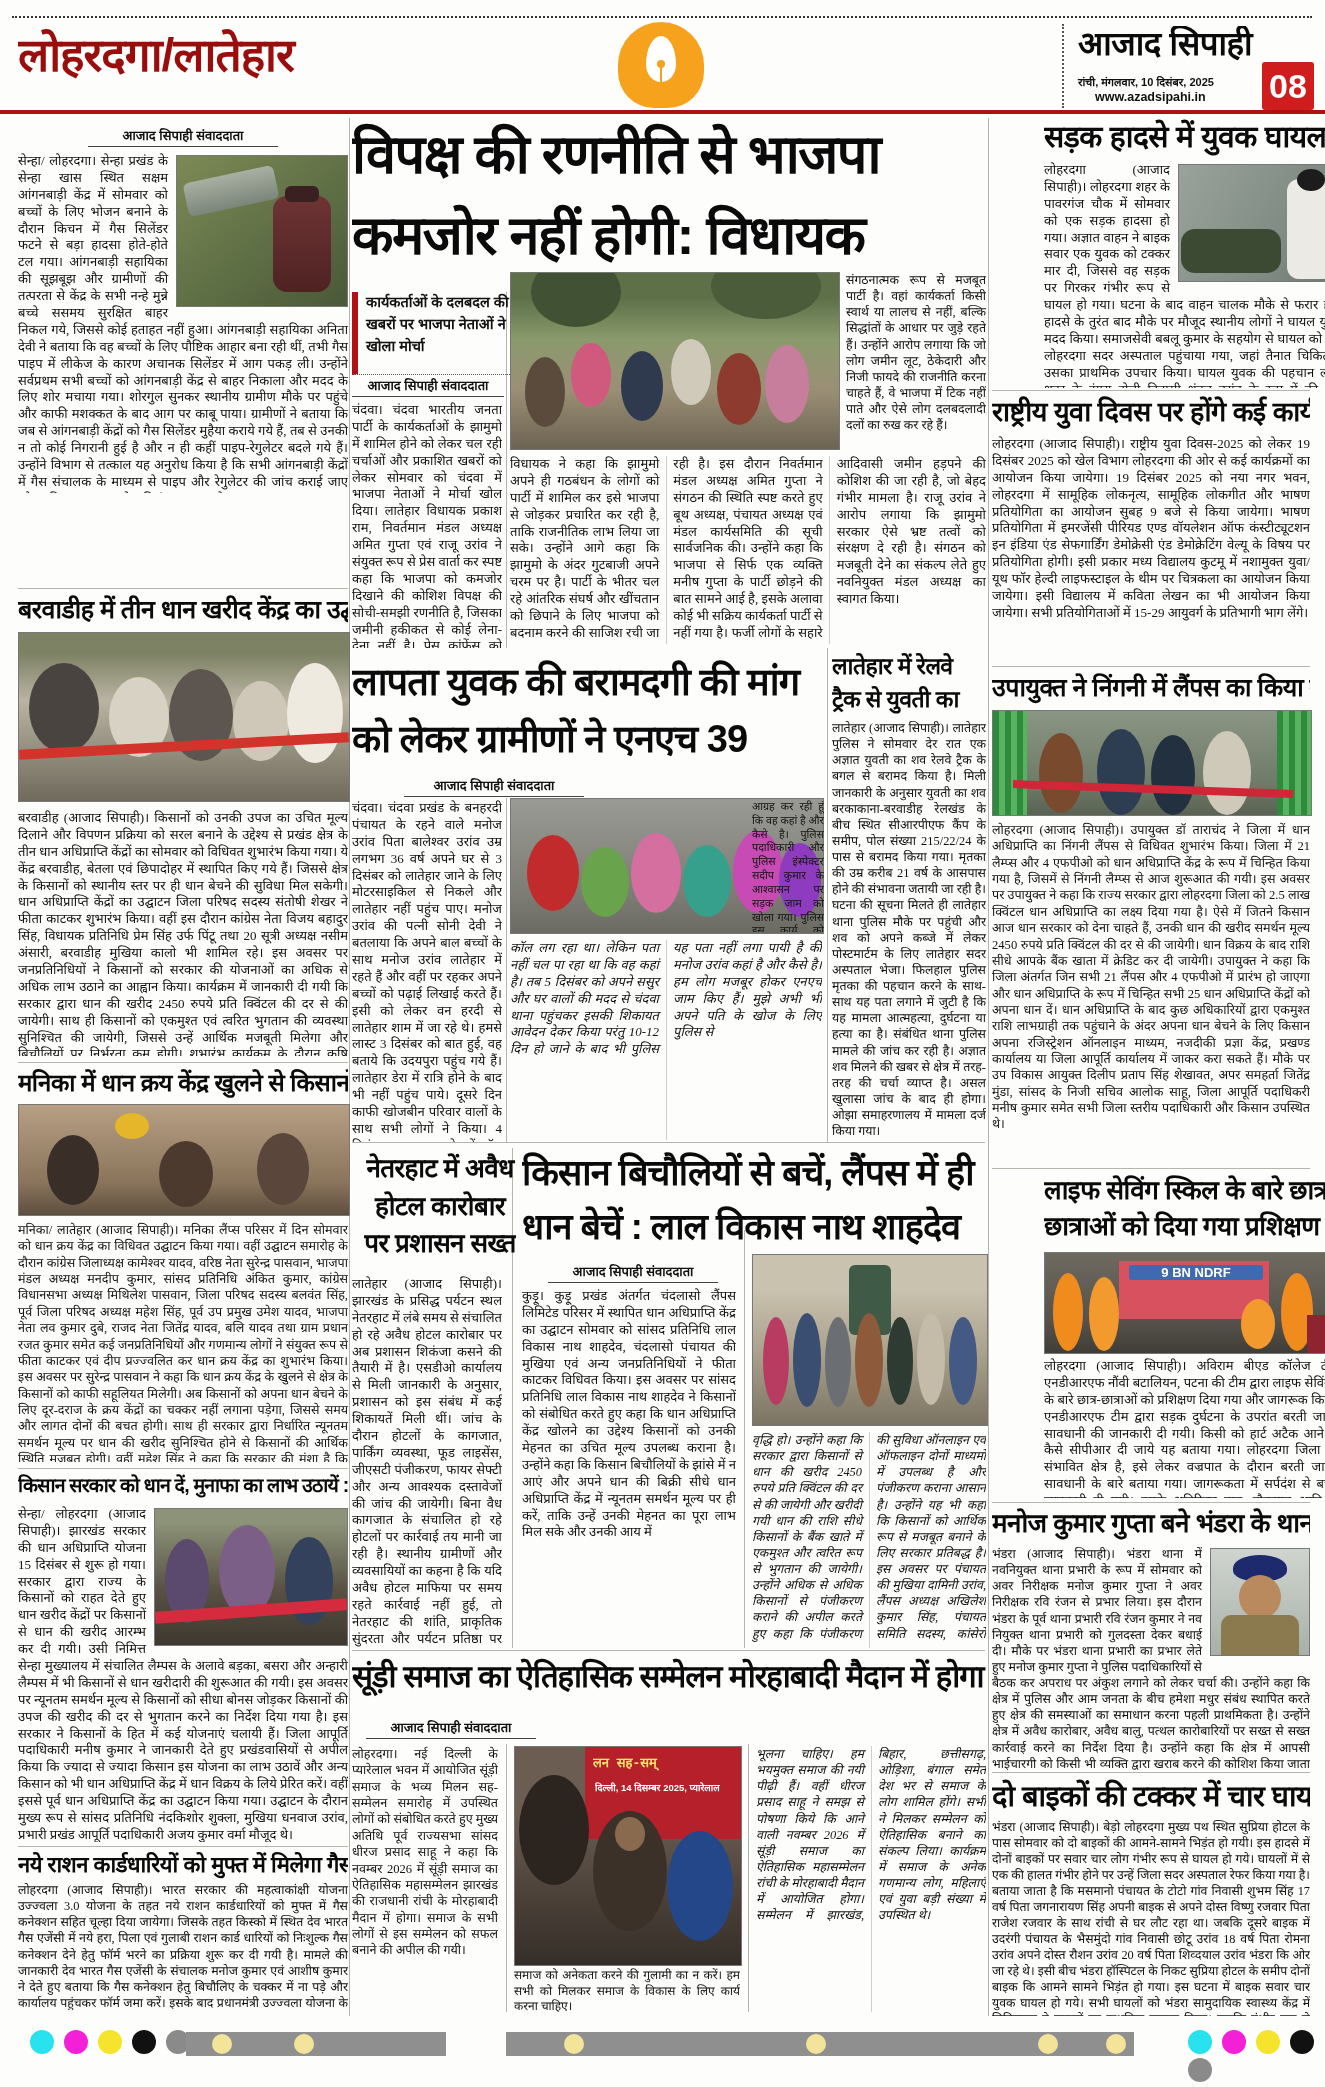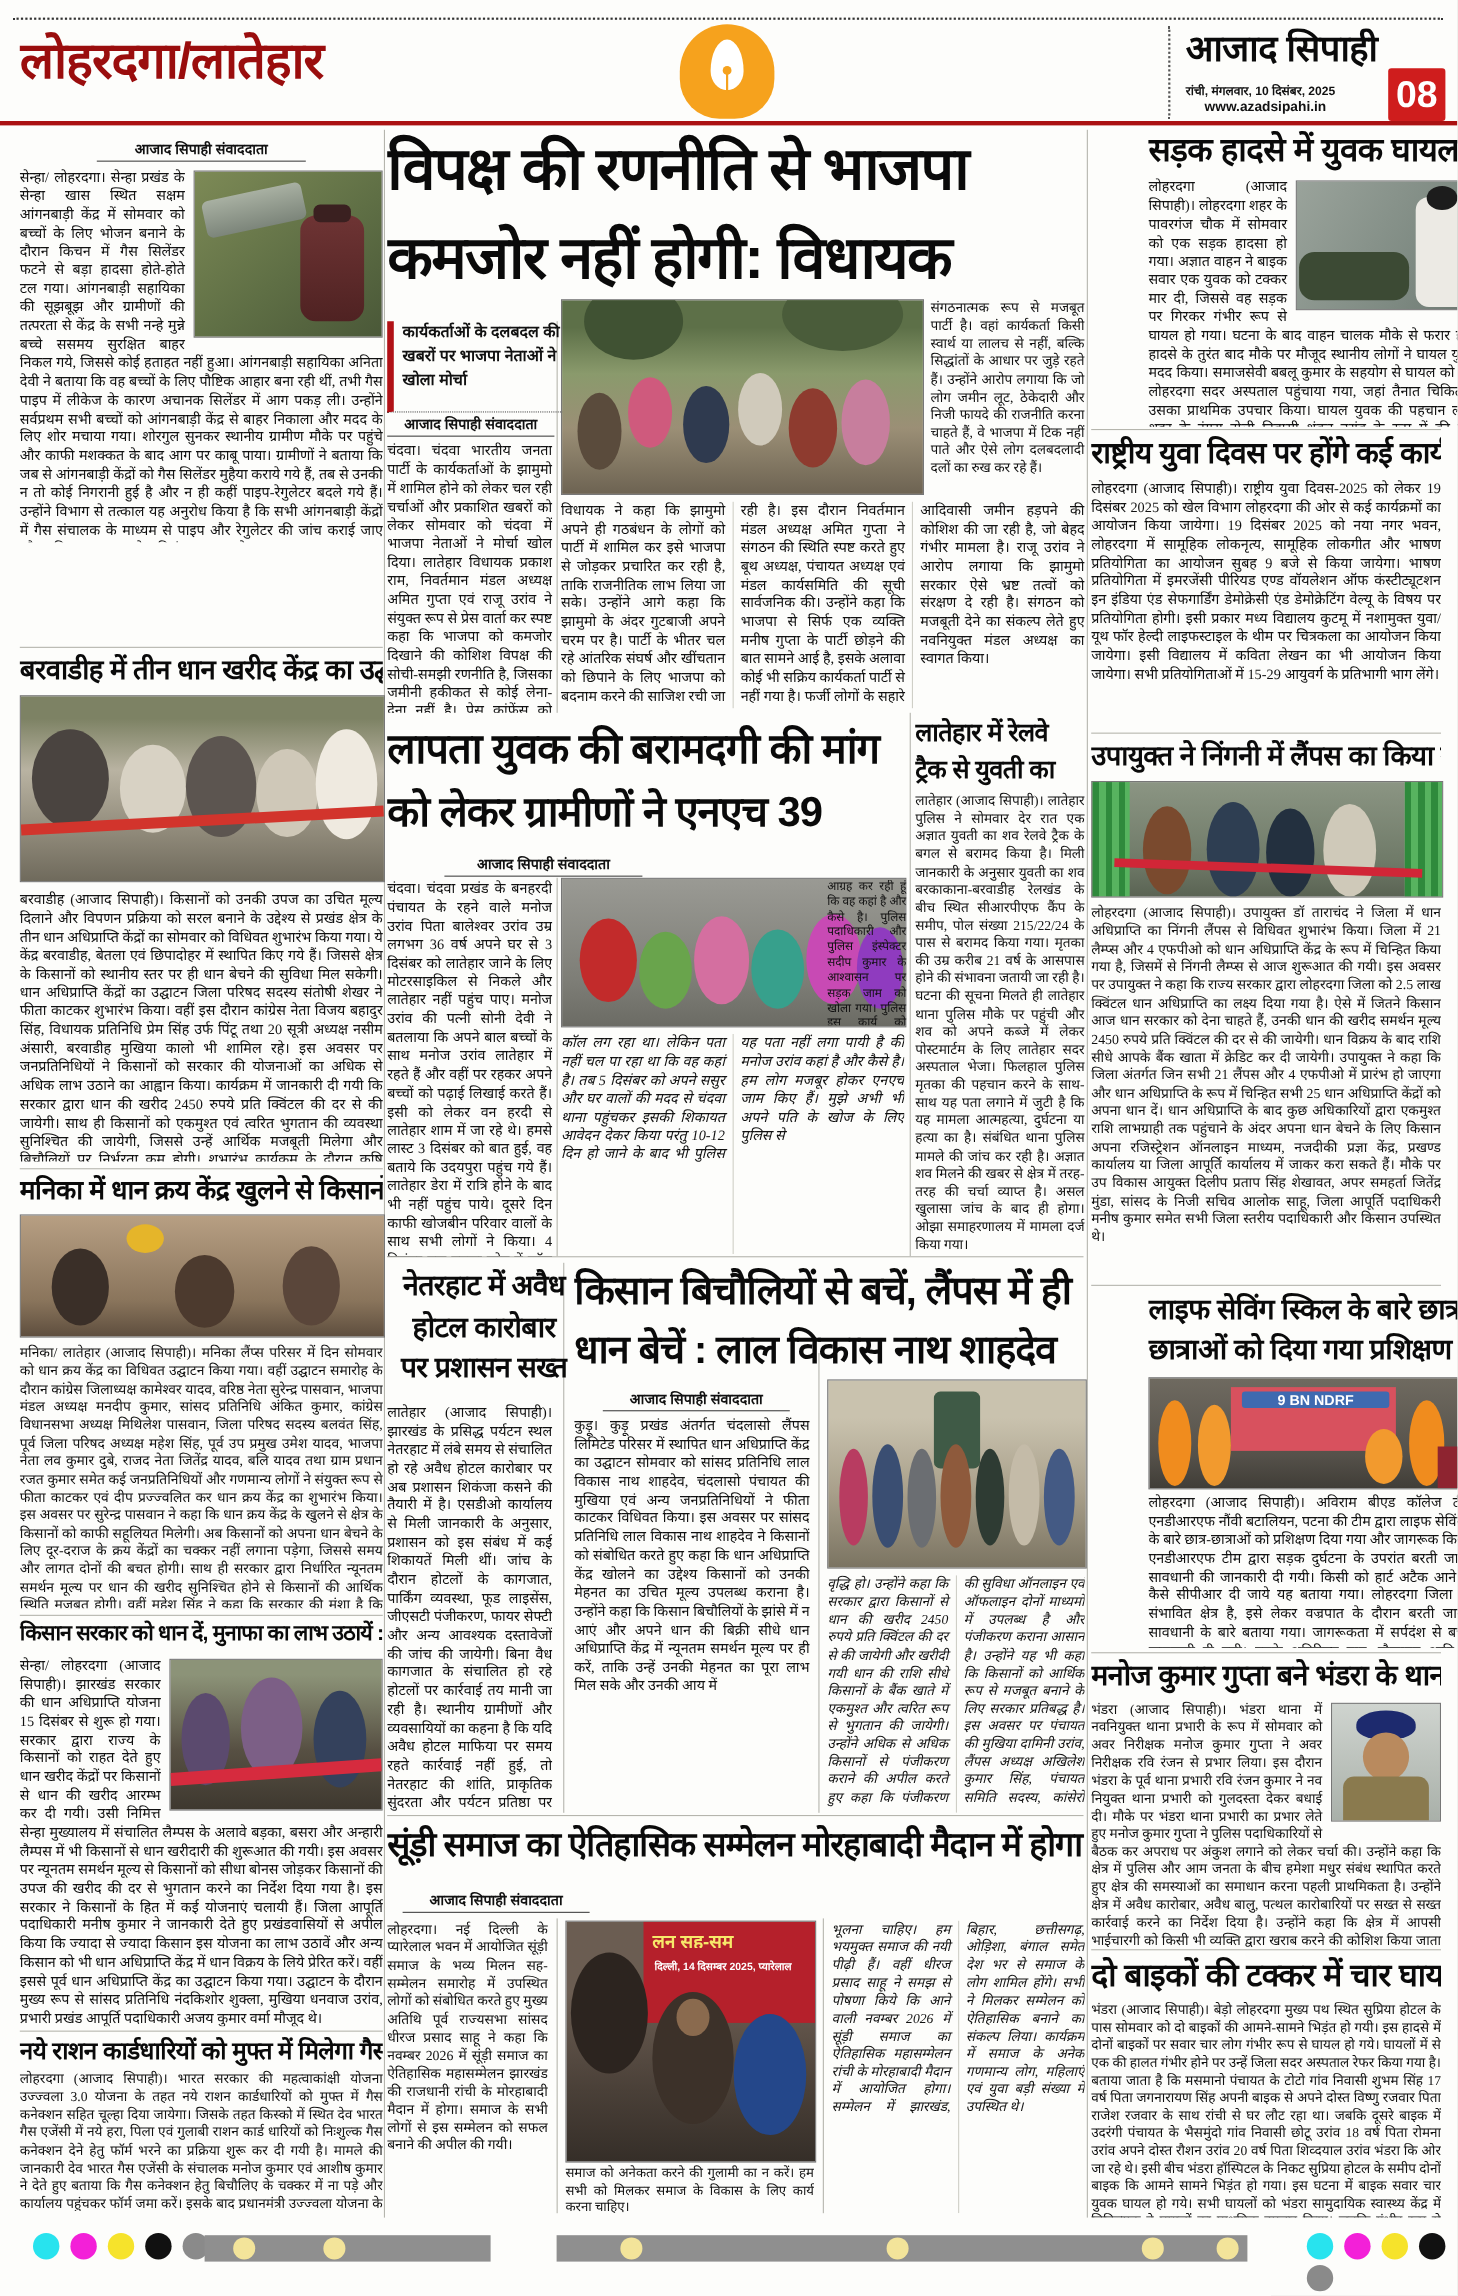--- a/index.html
+++ b/index.html
@@ -182,21 +182,21 @@
     <div class="blob" style="left:164px;top:58px;width:28px;height:92px;background:#c4bba8;"></div>
     <div class="blob" style="left:196px;top:62px;width:28px;height:88px;background:#445a84;"></div>
   </div>
   <div class="abs body cols2" style="left:752px;top:1432px;width:234px;height:216px;font-size:12.4px;">वृद्धि हो। उन्होंने कहा कि सरकार द्वारा किसानों से धान की खरीद 2450 रुपये प्रति क्विंटल की दर से की जायेगी और खरीदी गयी धान की राशि सीधे किसानों के बैंक खाते में एकमुश्त और त्वरित रूप से भुगतान की जायेगी। उन्होंने अधिक से अधिक किसानों से पंजीकरण कराने की अपील करते हुए कहा कि पंजीकरण की सुविधा ऑनलाइन एवं ऑफलाइन दोनों माध्यमों में उपलब्ध है और पंजीकरण कराना आसान है। उन्होंने यह भी कहा कि किसानों को आर्थिक रूप से मजबूत बनाने के लिए सरकार प्रतिबद्ध है। इस अवसर पर पंचायत की मुखिया दामिनी उरांव, लैंपस अध्यक्ष अखिलेश कुमार सिंह, पंचायत समिति सदस्य, कांसेरो गांव के राजीव उरांव, पहान प्रताप उरांव, उपेन्द्र उरांव, कृषक मित्र समेत क्षेत्र के कई किसान उपस्थित थे।</div>
 
   <div class="abs hl" style="left:352px;top:1656px;width:634px;height:58px;font-size:31px;white-space:nowrap;letter-spacing:-1px;">सूंड़ी समाज का ऐतिहासिक सम्मेलन मोरहाबादी मैदान में होगा — धीरज साहू</div>
   <div class="abs byline" style="left:366px;top:1718px;width:170px;">आजाद सिपाही संवाददाता</div>
   <div class="abs body" style="left:352px;top:1746px;width:146px;height:266px;font-size:12.6px;">लोहरदगा। नई दिल्ली के प्यारेलाल भवन में आयोजित सूंड़ी समाज के भव्य मिलन सह-सम्मेलन समारोह में उपस्थित लोगों को संबोधित करते हुए मुख्य अतिथि पूर्व राज्यसभा सांसद धीरज प्रसाद साहू ने कहा कि नवम्बर 2026 में सूंड़ी समाज का ऐतिहासिक महासम्मेलन झारखंड की राजधानी रांची के मोरहाबादी मैदान में होगा। समाज के सभी लोगों से इस सम्मेलन को सफल बनाने की अपील की गयी।</div>
   <div class="photo" style="left:514px;top:1746px;width:226px;height:218px;background:linear-gradient(#6b5d52 30%,#4a4038 70%,#352e28);">
     <div class="abs" style="left:70px;top:0;width:156px;height:92px;background:#b5202b;"></div>
-    <div class="abs" style="left:78px;top:6px;width:146px;height:18px;color:#f7e86a;font-family:Liberation Sans, sans-serif;font-weight:700;font-size:17px;overflow:hidden;">लन सह-सम्</div>
+    <div class="abs" style="left:78px;top:6px;width:146px;height:18px;color:#f7e86a;font-family:Liberation Mono, monospace;font-weight:700;font-size:13px;overflow:hidden;">लन सह-सम्</div>
     <div class="abs" style="left:80px;top:34px;width:144px;color:#fff;font-family:'Liberation Sans',sans-serif;font-weight:700;font-size:9.5px;overflow:hidden;">दिल्ली, 14 दिसम्बर 2025, प्यारेलाल</div>
     <div class="blob" style="left:4px;top:28px;width:70px;height:110px;background:#2c241f;"></div>
     <div class="blob" style="left:78px;top:64px;width:74px;height:120px;background:#3c3129;"></div>
     <div class="blob" style="left:152px;top:84px;width:66px;height:110px;background:#24478a;"></div>
     <div class="blob" style="left:100px;top:70px;width:30px;height:34px;background:#8a6a4e;"></div>
   </div>
   <div class="abs body" style="left:514px;top:1968px;width:226px;height:44px;font-size:12px;">समाज को अनेकता करने की गुलामी का न करें। हम सभी को मिलकर समाज के विकास के लिए कार्य करना चाहिए।</div>
   <div class="abs body cols2" style="left:756px;top:1746px;width:230px;height:266px;font-size:12.4px;">भूलना चाहिए। हम भयमुक्त समाज की नयी पीढ़ी हैं। वहीं धीरज प्रसाद साहू ने समझ से पोषणा किये कि आने वाली नवम्बर 2026 में सूंड़ी समाज का ऐतिहासिक महासम्मेलन रांची के मोरहाबादी मैदान में आयोजित होगा। सम्मेलन में झारखंड, बिहार, छत्तीसगढ़, ओड़िशा, बंगाल समेत देश भर से समाज के लोग शामिल होंगे। सभी ने मिलकर सम्मेलन को ऐतिहासिक बनाने का संकल्प लिया। कार्यक्रम में समाज के अनेक गणमान्य लोग, महिलाएं एवं युवा बड़ी संख्या में उपस्थित थे।</div>
 
   <div class="abs" style="left:1044px;top:116px;width:318px;height:272px;">

